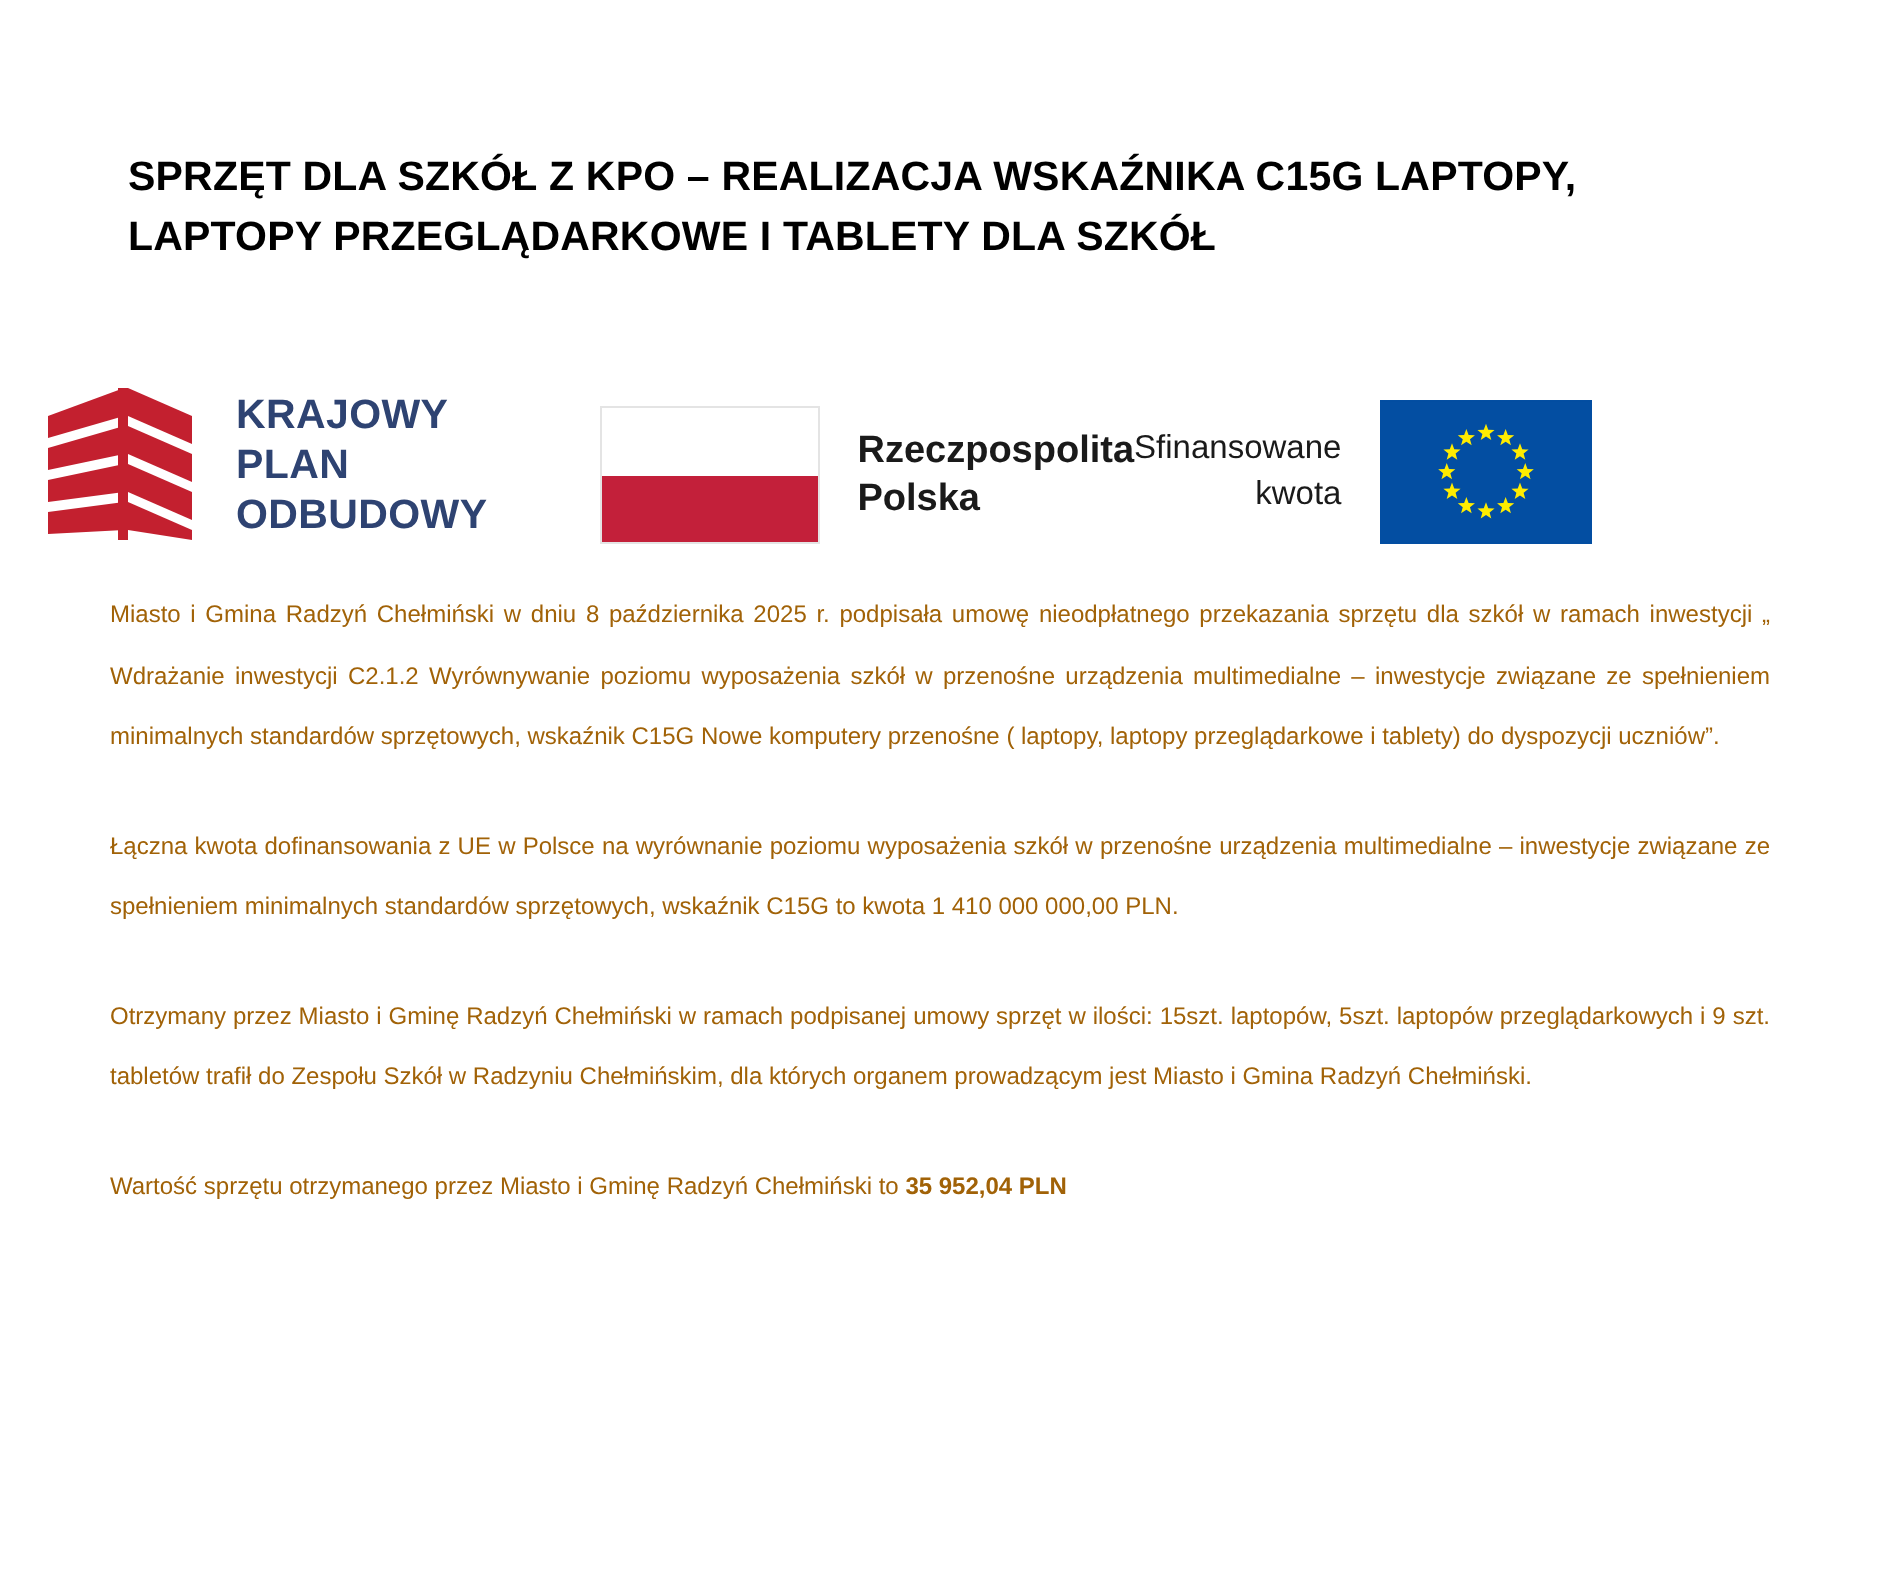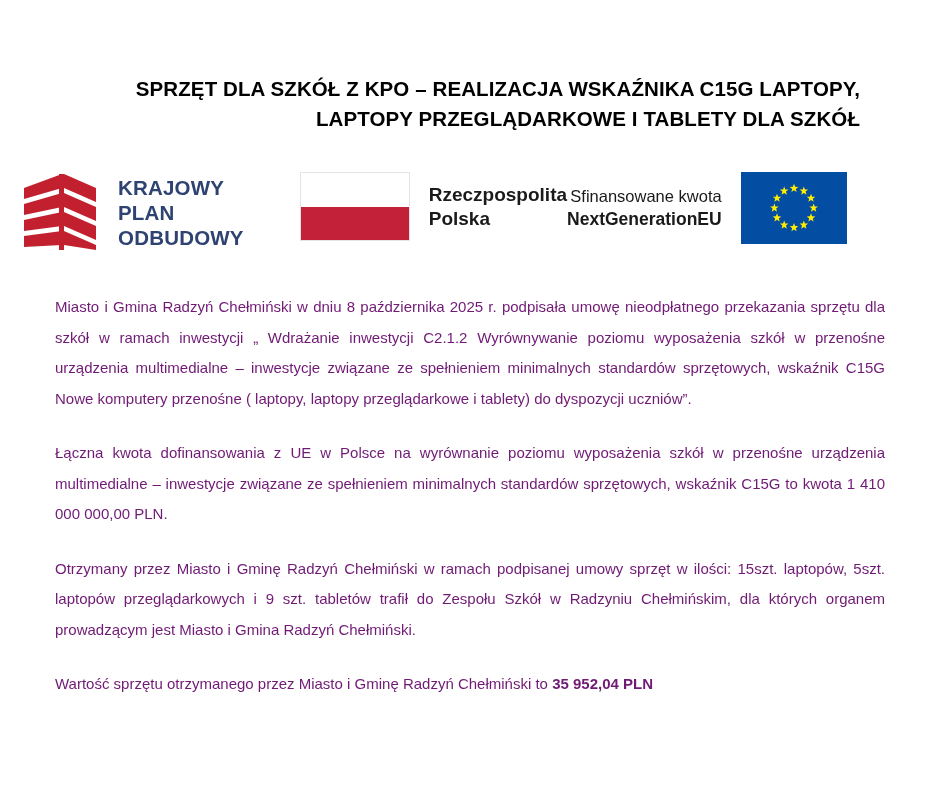--- a/index.html
+++ b/index.html
@@ -20,40 +20,40 @@
     width: 940px;
     height: 788px;
     background: #ffffff;
     box-sizing: border-box;
   }
 
   
   .doc-title {
     margin: 0;
     padding: 74px 80px 0 64px;
-    text-align: right;
+    text-align: left;
     font-size: 20.5px;
     font-weight: bold;
     line-height: 30px;
     letter-spacing: 0.1px;
     color: #000000;
   }
   .doc-title .line {
     display: block;
   }
 
   
   .logo-strip {
     position: absolute;
     left: 0;
     top: 172px;
     width: 765px;
     height: 100px;
     display: flex;
-    align-items: flex-start;
+    align-items: flex-end;
   }
 
   
   .kpo-logo {
     display: flex;
     align-items: center;
     margin-left: 18px;
   }
   .kpo-mark {
     width: 84px;
@@ -117,23 +117,23 @@
     flex: none;
     display: block;
   }
 
   
   .body-copy {
     position: absolute;
     left: 55px;
     top: 292px;
     width: 830px;
-    font-size: 15px;
+    font-size: 12px;
     line-height: 30.5px;
-    color: #701a75;
+    color: #a16207;
   }
   .body-copy p {
     margin: 0 0 24px 0;
     text-align: justify;
     text-justify: inter-word;
   }
   .body-copy p.last {
     margin-bottom: 0;
     text-align: left;
   }
@@ -179,21 +179,20 @@
       </div>
       <div class="pl-words">
         <span>Rzeczpospolita</span>
         <span>Polska</span>
       </div>
     </div>
 
     <div class="eu-block">
       <div class="eu-words">
         <span>Sfinansowane kwota</span>
-        <span class="strong">NextGenerationEU</span>
       </div>
       <svg class="eu-flag" viewBox="0 0 108 72">
         <rect width="108" height="72" fill="#034ea2"></rect>
         <g id="eu-stars" fill="#ffec00">
             <polygon points="54.00,11.40 55.14,14.44 58.37,14.58 55.84,16.60 56.70,19.72 54.00,17.93 51.30,19.72 52.16,16.60 49.63,14.58 52.86,14.44" fill="#ffec00"></polygon>
             <polygon points="64.00,14.08 65.14,17.12 68.37,17.26 65.84,19.28 66.70,22.40 64.00,20.61 61.30,22.40 62.16,19.28 59.63,17.26 62.86,17.12" fill="#ffec00"></polygon>
             <polygon points="71.32,21.40 72.46,24.44 75.70,24.58 73.16,26.60 74.02,29.72 71.32,27.93 68.62,29.72 69.48,26.60 66.95,24.58 70.18,24.44" fill="#ffec00"></polygon>
             <polygon points="74.00,31.40 75.14,34.44 78.37,34.58 75.84,36.60 76.70,39.72 74.00,37.93 71.30,39.72 72.16,36.60 69.63,34.58 72.86,34.44" fill="#ffec00"></polygon>
             <polygon points="71.32,41.40 72.46,44.44 75.70,44.58 73.16,46.60 74.02,49.72 71.32,47.93 68.62,49.72 69.48,46.60 66.95,44.58 70.18,44.44" fill="#ffec00"></polygon>
             <polygon points="64.00,48.72 65.14,51.76 68.37,51.90 65.84,53.92 66.70,57.04 64.00,55.25 61.30,57.04 62.16,53.92 59.63,51.90 62.86,51.76" fill="#ffec00"></polygon>

